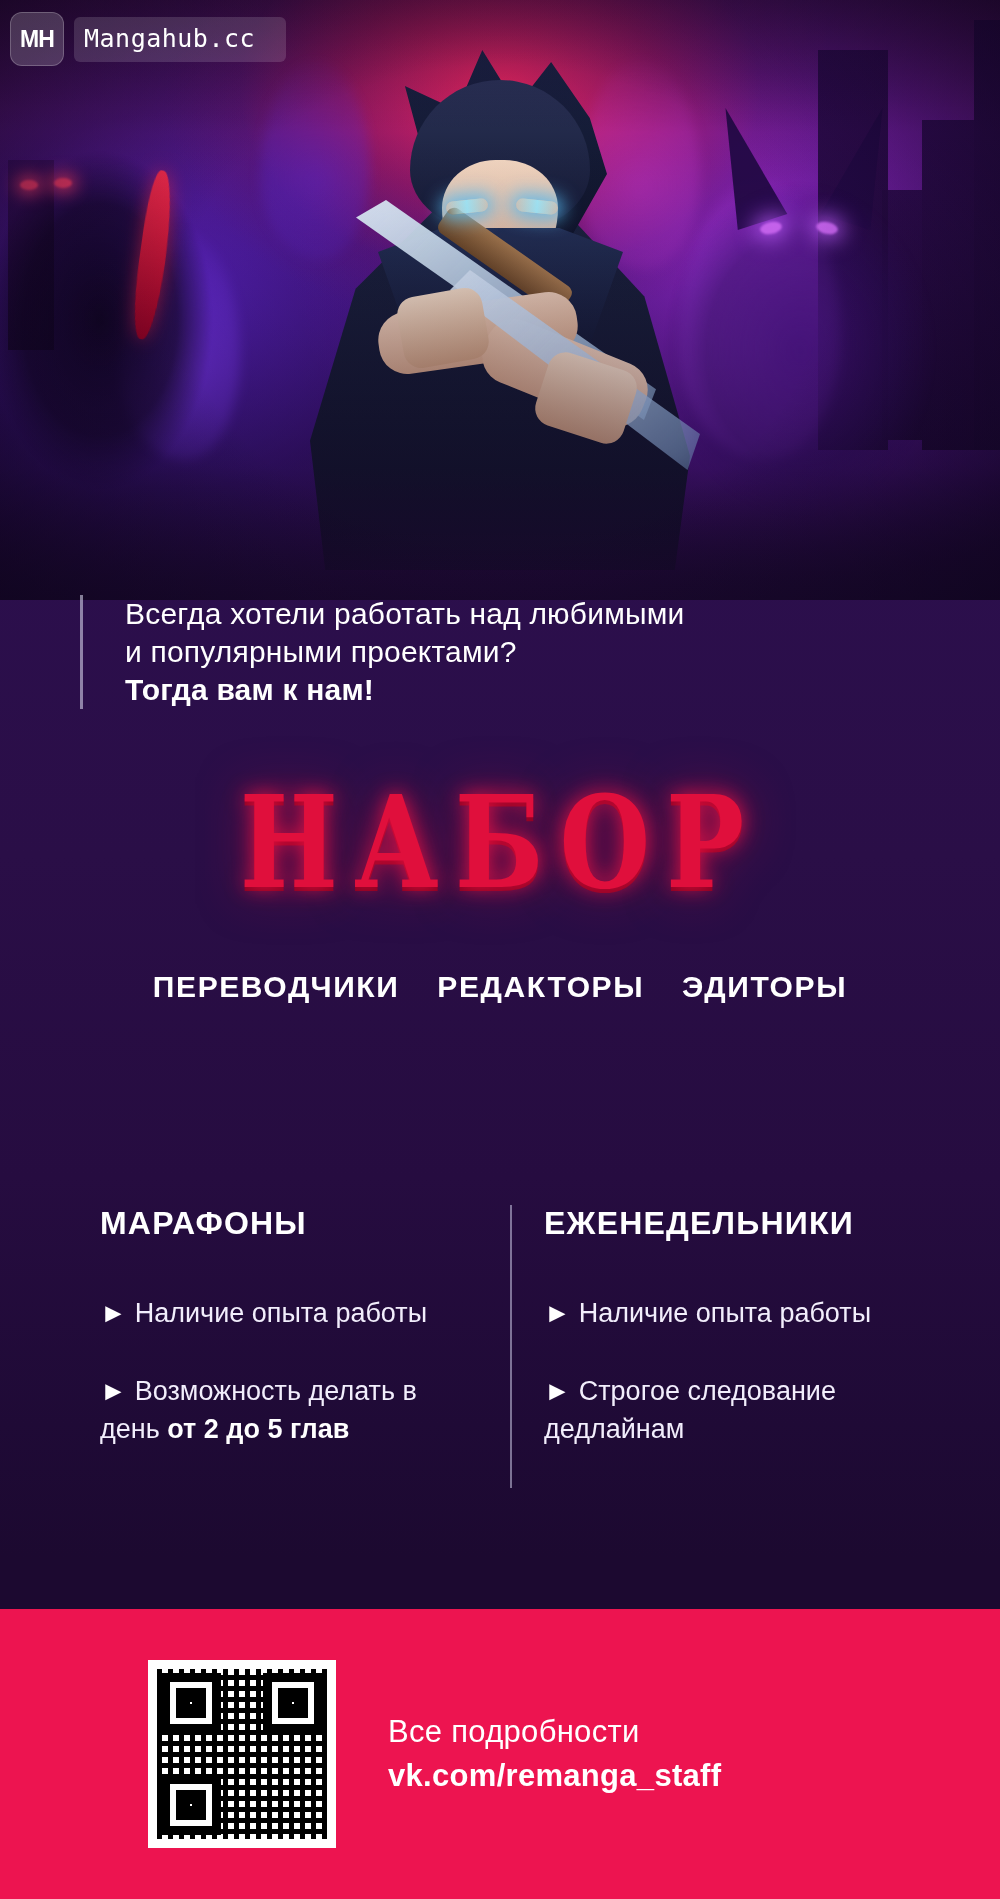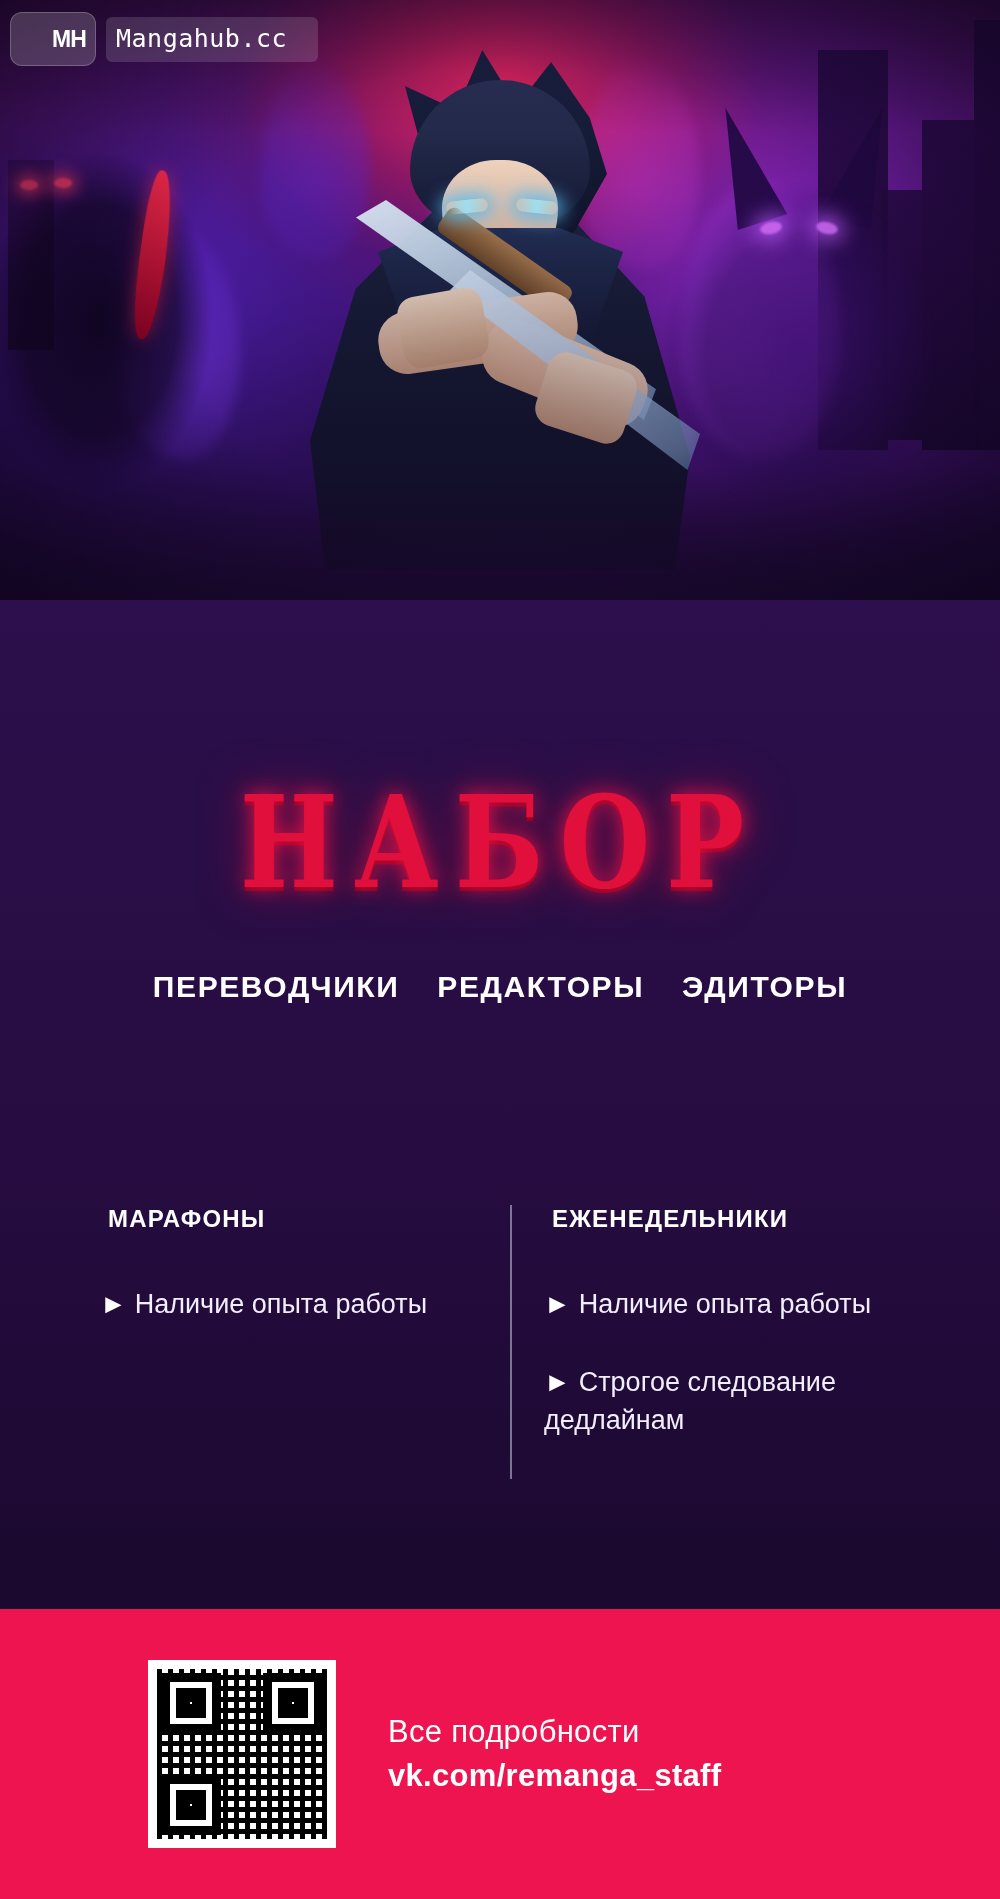--- a/index.html
+++ b/index.html
@@ -206,21 +206,21 @@
   }
   .wm-badge {
     width: 52px; height: 52px;
     border-radius: 12px;
     background: rgba(255,255,255,.18);
     border: 1px solid rgba(255,255,255,.22);
     color: #ffffff;
     font-size: 23px;
     font-weight: bold;
     letter-spacing: -1px;
-    display: flex; align-items: center; justify-content: center; padding-left: 32px;
+    display: flex; align-items: center; justify-content: center;
   }
   .wm-text {
     background: rgba(255,255,255,.14);
     color: #ffffff;
     font-size: 25px;
     padding: 7px 31px 9px 10px;
     border-radius: 6px;
     letter-spacing: .5px;
     font-family: "DejaVu Sans Mono", monospace;
   }
@@ -287,23 +287,23 @@
 
   .cols {
     position: absolute;
     left: 100px; top: 1205px;
     width: 820px;
     display: flex;
   }
   .col { width: 50%; box-sizing: border-box; }
   .col.right { padding-left: 32px; border-left: 2px solid rgba(220,220,245,.5); }
   .col h3 {
-    margin: 0 0 52px 8px;
-    color: #ffffff;
-    font-size: 24px;
+    margin: 0 0 52px 0;
+    color: #ffffff;
+    font-size: 32px;
     font-weight: bold;
     letter-spacing: 1.2px;
   }
   .col ul { margin: 0; padding: 0; list-style: none; }
   .col li {
     color: #f2eefc;
     font-size: 27px;
     line-height: 38px;
     margin-bottom: 40px;
     max-width: 330px;
@@ -419,36 +419,44 @@
     </div>
 
     <div class="art-vig"></div>
   </div>
 
   <div class="watermark">
     <div class="wm-badge">MH</div>
     <div class="wm-text">Mangahub.cc</div>
   </div>
 
+  <div class="intro">
+    <p>Всегда хотели работать над любимыми</p>
+    <p>и популярными проектами?</p>
+    <p class="bold">Тогда вам к нам!</p>
+  </div>
 
   <div class="nabor">НАБОР</div>
 
   <div class="roles">
     <span>ПЕРЕВОДЧИКИ</span>
     <span>РЕДАКТОРЫ</span>
     <span>ЭДИТОРЫ</span>
   </div>
 
 
   <div class="cols">
     <div class="col left">
       <h3>МАРАФОНЫ</h3>
       <ul>
         <li>
           <span class="marker">►</span><span>Наличие опыта работы</span>
+        </li>
+        <li>
+          <span class="marker">►</span><span>Возможность делать в день </span><b>от 2 до 5 глав</b>
         </li>
       </ul>
     </div>
     <div class="col right">
       <h3>ЕЖЕНЕДЕЛЬНИКИ</h3>
       <ul>
         <li>
           <span class="marker">►</span><span>Наличие опыта работы</span>
         </li>
         <li>

